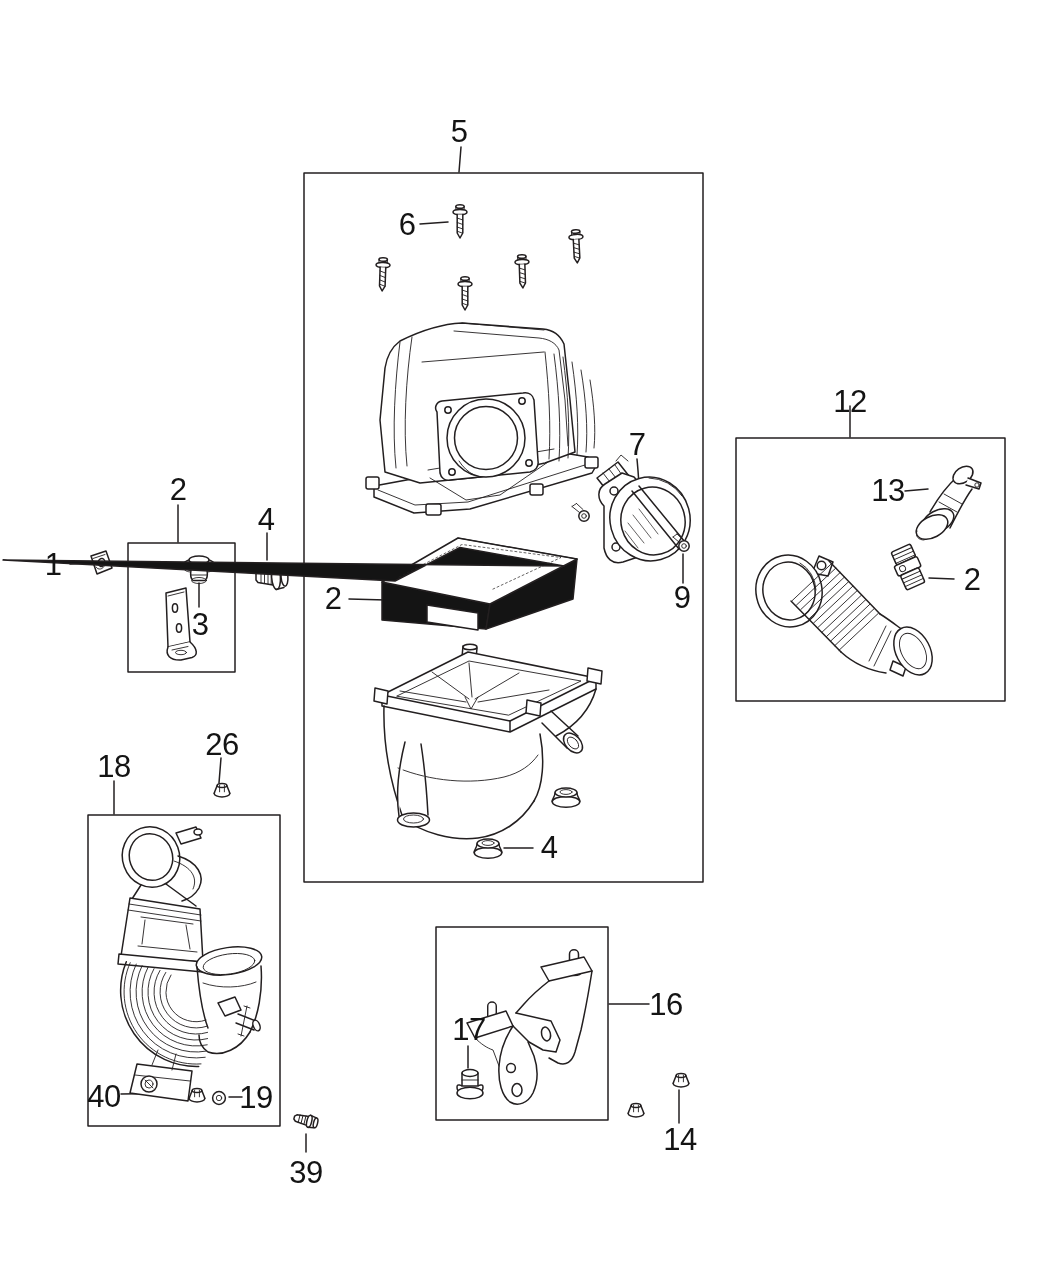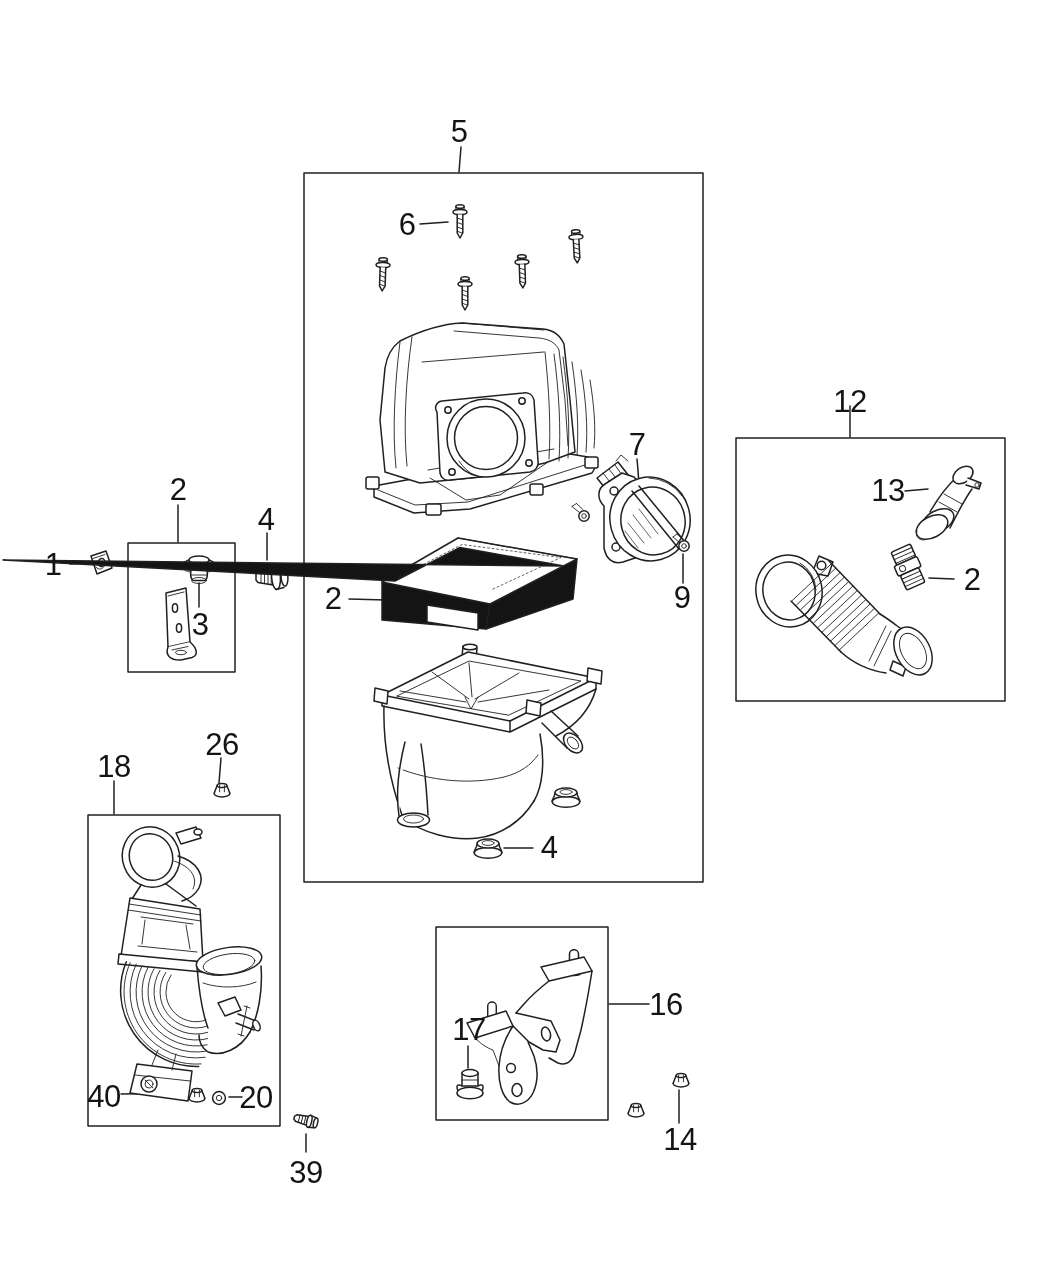--- a/index.html
+++ b/index.html
@@ -371,18 +371,18 @@
 <div class="callout" style="left:682px;top:597px">9</div>
 <div class="callout" style="left:333px;top:598px">2</div>
 <div class="callout" style="left:549px;top:847px">4</div>
 <div class="callout" style="left:850px;top:401px">12</div>
 <div class="callout" style="left:888px;top:490px">13</div>
 <div class="callout" style="left:972px;top:579px">2</div>
 <div class="callout" style="left:680px;top:1139px">14</div>
 <div class="callout" style="left:666px;top:1004px">16</div>
 <div class="callout" style="left:469px;top:1029px">17</div>
 <div class="callout" style="left:114px;top:766px">18</div>
-<div class="callout" style="left:256px;top:1097px">20</div>
+<div class="callout" style="left:256px;top:1097px">19</div>
 <div class="callout" style="left:104px;top:1096px">40</div>
 <div class="callout" style="left:306px;top:1172px">39</div>
 <div class="callout" style="left:222px;top:744px">26</div>
 
 </div>
 
 </body></html>

